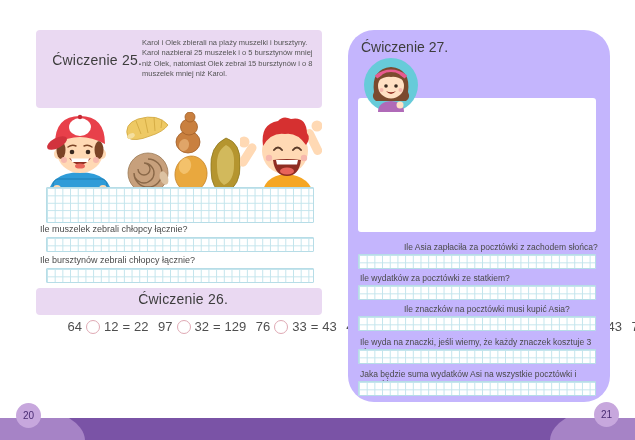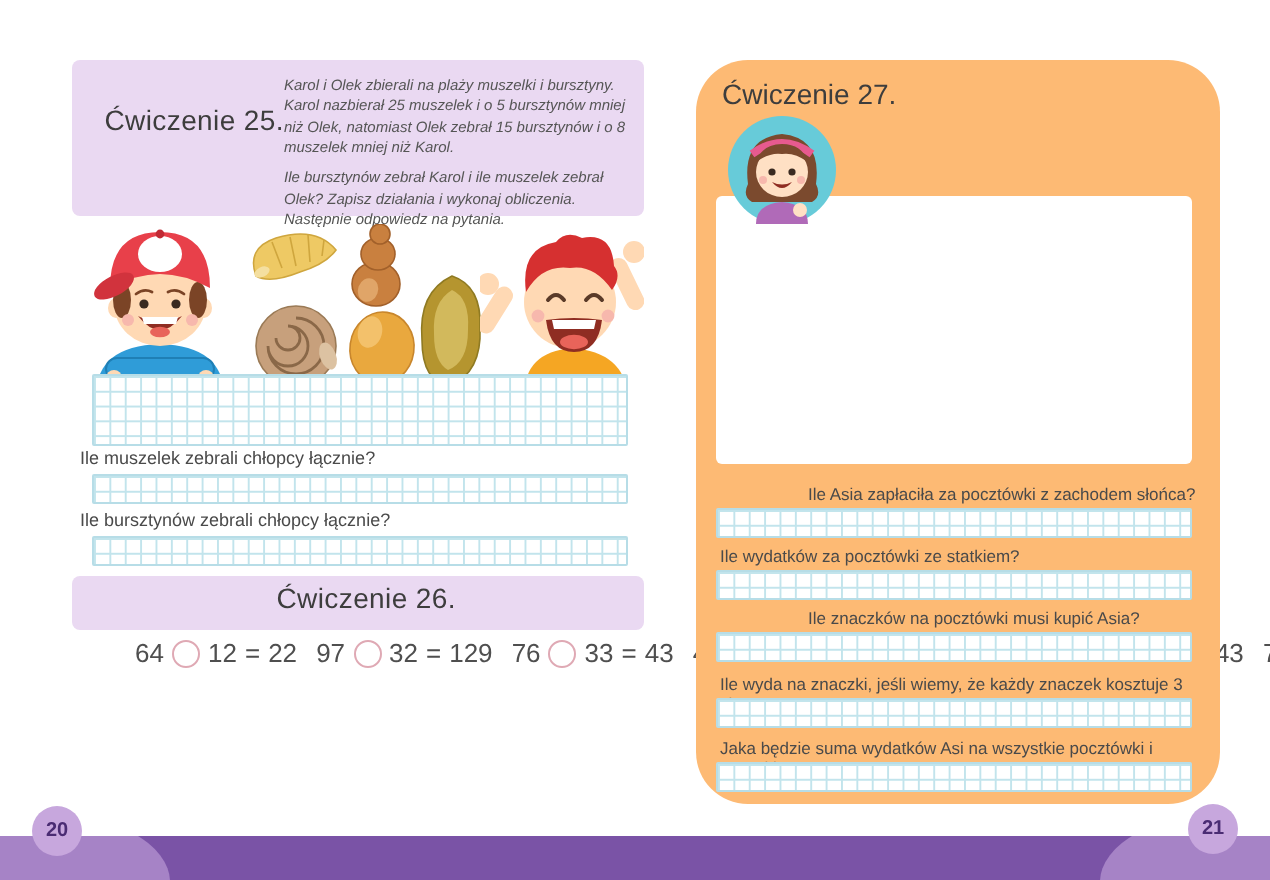--- a/index.html
+++ b/index.html
@@ -14,21 +14,21 @@
     display:flex; flex-direction:row;
   }
   .ex-header .ex-title {
     font-size:14px; color:#3d3d3d; letter-spacing:0.2px; white-space:nowrap;text-align:right;
   }
   .ex-header .ex-text { font-size:7.5px; line-height:1.38; color:#555; }
   .ex-header .ex-text p + p { margin-top:5px; }
 
   #ex25-header { left:36px; top:30px; width:286px; height:78px; padding:8px 8px 6px 10px; }
   #ex25-header .ex-title { width:96px; margin-top:14px; }
-  #ex25-header .ex-text { width:172px;font-style:italic; }
+  #ex25-header .ex-text { width:172px; }
 
   #ex26-header { left:36px; top:288px; width:286px; height:27px; padding:3px 8px 3px 10px; align-items:center;flex-direction:column; }
   #ex26-header .ex-title { width:96px; }
   #ex26-header .ex-text { width:172px; }
 
   
   .grid-box {
     position:absolute; background-color:#fff;
     background-image:
       linear-gradient(to right, #c2e4ec 1px, transparent 1px),
@@ -62,21 +62,21 @@
   .eq-row { display:flex; align-items:center; gap:4px; }
   .eq-a { display:inline-block; min-width:24px; text-align:right; }
   .op-circle {
     display:inline-block; width:14px; height:14px; border-radius:50%;
     border:1.2px solid #dfa9b4; background:#fff; cursor:pointer;
   }
 
   
   #ex27-card {
     position:absolute; left:348px; top:30px; width:262px; height:372px;
-    background:#fdba74; border-radius:26px;
+    background:#c4b5fd; border-radius:26px;
   }
   #ex27-title { position:absolute; left:13px; top:9px; font-size:14px; color:#3d3d3d; white-space:nowrap; }
   #girl-avatar { position:absolute; left:16px; top:28px; width:54px; height:54px; z-index:2; }
   #ex27-desc {
     position:absolute; left:77px; top:7px; width:178px;
     font-size:7.5px; line-height:1.4; color:#555;
   }
   #drawing-box {
     position:absolute; left:10px; top:68px; width:238px; height:134px;
     background:#fff; border-radius:3px;
@@ -93,38 +93,37 @@
   
   #bottom-bar {
     position:absolute; left:0; top:418px; width:635px; height:22px;
     background:#7a53a6; overflow:hidden;
   }
   .swoosh { position:absolute; width:130px; height:70px; background:#a683c6; border-radius:50%; }
   #swoosh-left { left:-45px; top:-12px; }
   #swoosh-right { right:-45px; top:-12px; }
   .page-badge {
     position:absolute; width:25px; height:25px; border-radius:50%;
-    background:#c7a7dd; color:#4a2c73; font-size:10px; font-weight:bold;
+    background:#c7a7dd; color:#4a2c73; font-size:10px; font-weight:normal;
     display:flex; align-items:center; justify-content:center; z-index:5;
   }
   #badge-20 { left:16px; top:403px; }
   #badge-21 { left:594px; top:402px; }
 </style>
 </head>
 <body>
 
 <div class="canvas">
 
   <section>
 
     <div class="ex-header" id="ex25-header">
       <div class="ex-title">Ćwiczenie 25.</div>
       <div class="ex-text">
         <p>Karol i Olek zbierali na plaży muszelki i bursztyny. Karol nazbierał 25 muszelek i o 5 bursztynów mniej niż Olek, natomiast Olek zebrał 15 bursztynów i o 8 muszelek mniej niż Karol.</p>
-        <p>Ile bursztynów zebrał Karol i ile muszelek zebrał Olek? Zapisz działania i wykonaj obliczenia. Następnie odpowiedz na pytania.</p>
       </div>
     </div>
 
     <svg class="illu" id="boy1" viewBox="0 0 84 88">
       <path d="M12,88 Q12,63 44,62 Q76,63 76,88 Z" fill="#2f9cd8"></path>
       <ellipse cx="44" cy="42" rx="23" ry="21" fill="#ffd9b4"></ellipse>
       <ellipse cx="22" cy="44" rx="4" ry="5" fill="#ffd9b4"></ellipse>
       <ellipse cx="66" cy="44" rx="4" ry="5" fill="#ffd9b4"></ellipse>
       <ellipse cx="25" cy="40" rx="4.5" ry="9" fill="#7b4426"></ellipse>
       <ellipse cx="63" cy="40" rx="4.5" ry="9" fill="#7b4426"></ellipse>

